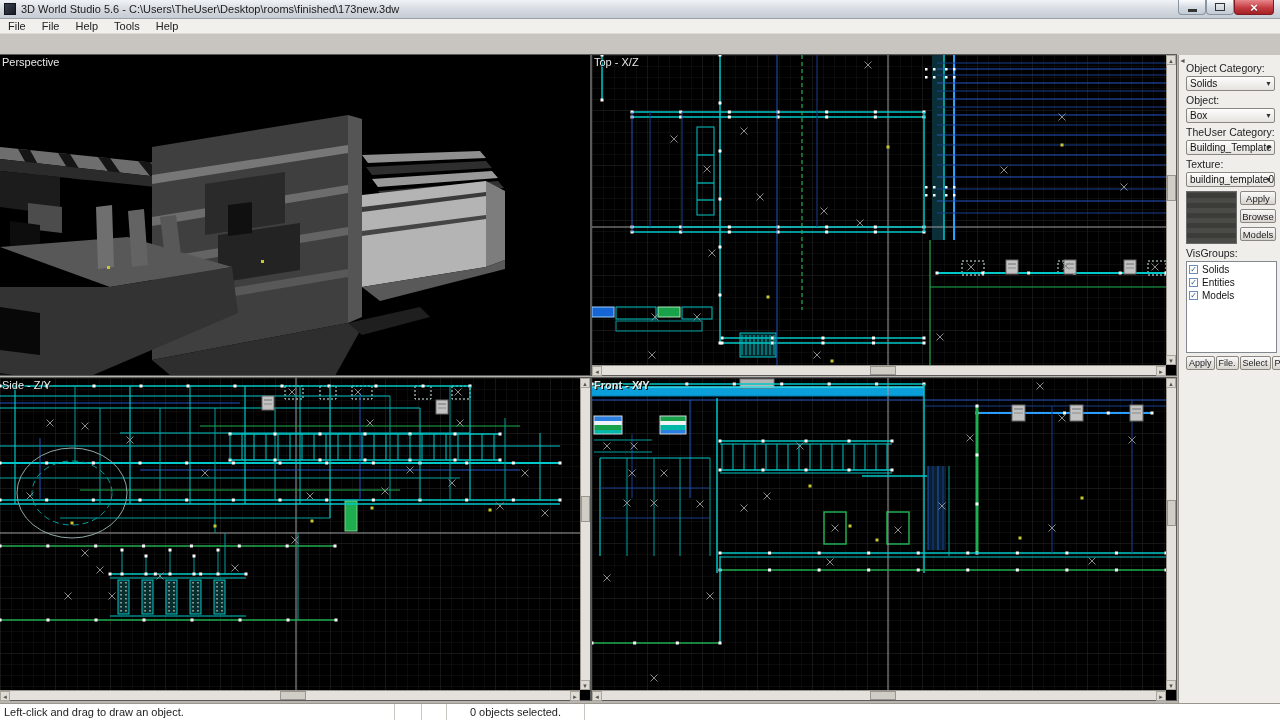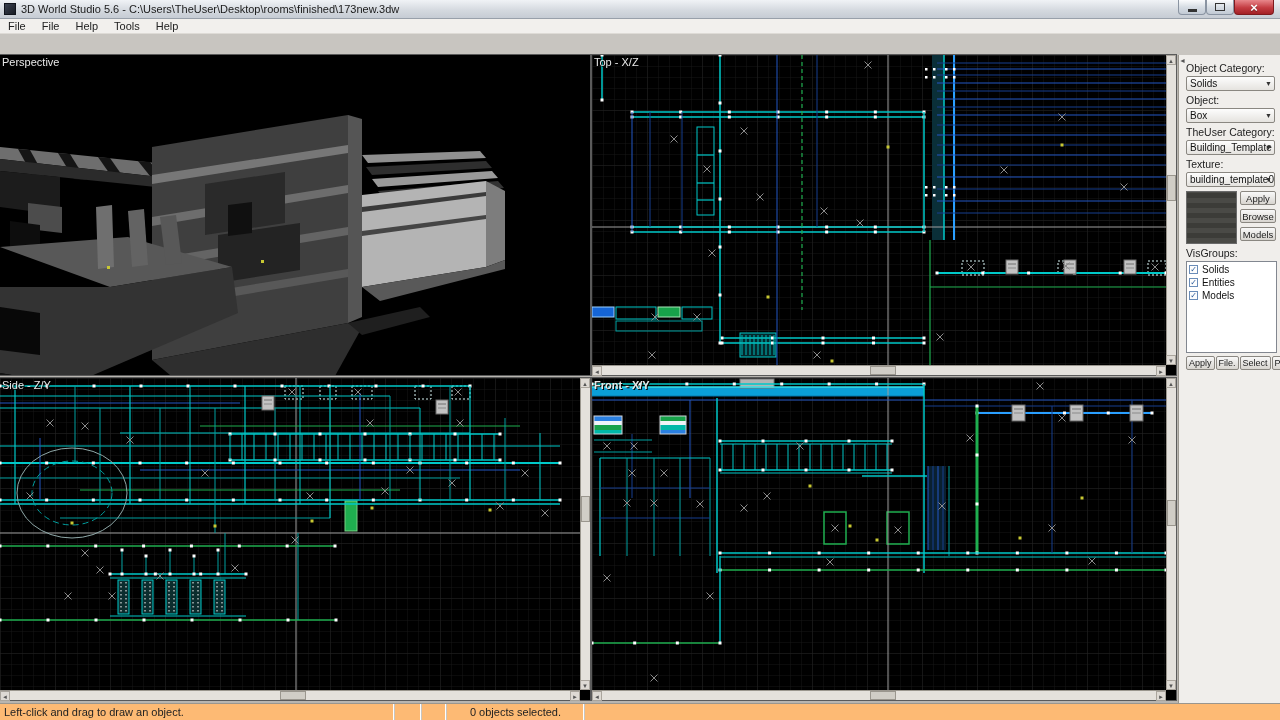--- a/index.html
+++ b/index.html
@@ -106,21 +106,21 @@
     font-size:9.5px;color:#222;display:flex;align-items:center;justify-content:center;}
   #visgroups-box{width:91px;height:92px;background:#fff;border:1px solid #828790;margin-top:2px;padding:2px;}
   .vg-row{display:flex;align-items:center;margin-bottom:2px;}
   .vg-check{width:9px;height:9px;border:1px solid #6a8cb8;background:#fdfdfd;font-size:8px;line-height:8px;color:#2a5a9a;text-align:center;margin-right:4px;}
   .vg-label{font-size:10px;color:#111;}
   #vg-footer{display:flex;margin-top:3px;gap:1px;}
   .vg-btn{height:14px;background:linear-gradient(#f8f8f8,#d8d5d0);border:1px solid #8a8781;border-radius:2px;
     font-size:9px;color:#222;display:flex;align-items:center;justify-content:center;padding:0 2px;flex:1 1 auto;}
 
   
-  #statusbar{position:absolute;left:0;top:703px;width:1280px;height:17px;background:#fdba74;border-top:1px solid #9a968e;display:flex;}
+  #statusbar{position:absolute;left:0;top:703px;width:1280px;height:17px;background:#ffffff;border-top:1px solid #9a968e;display:flex;}
   .status-panel{border-right:1px solid #c8c5c0;box-shadow:inset -1px 0 0 #fff;display:flex;align-items:center;font-size:11px;color:#222;}
 </style>
 </head>
 <body>
 
 <div id="app">
 
   <div id="titlebar">
     <span id="title-icon"></span>
     <span id="title-text">3D World Studio 5.6 - C:\Users\TheUser\Desktop\rooms\finished\173new.3dw</span>

